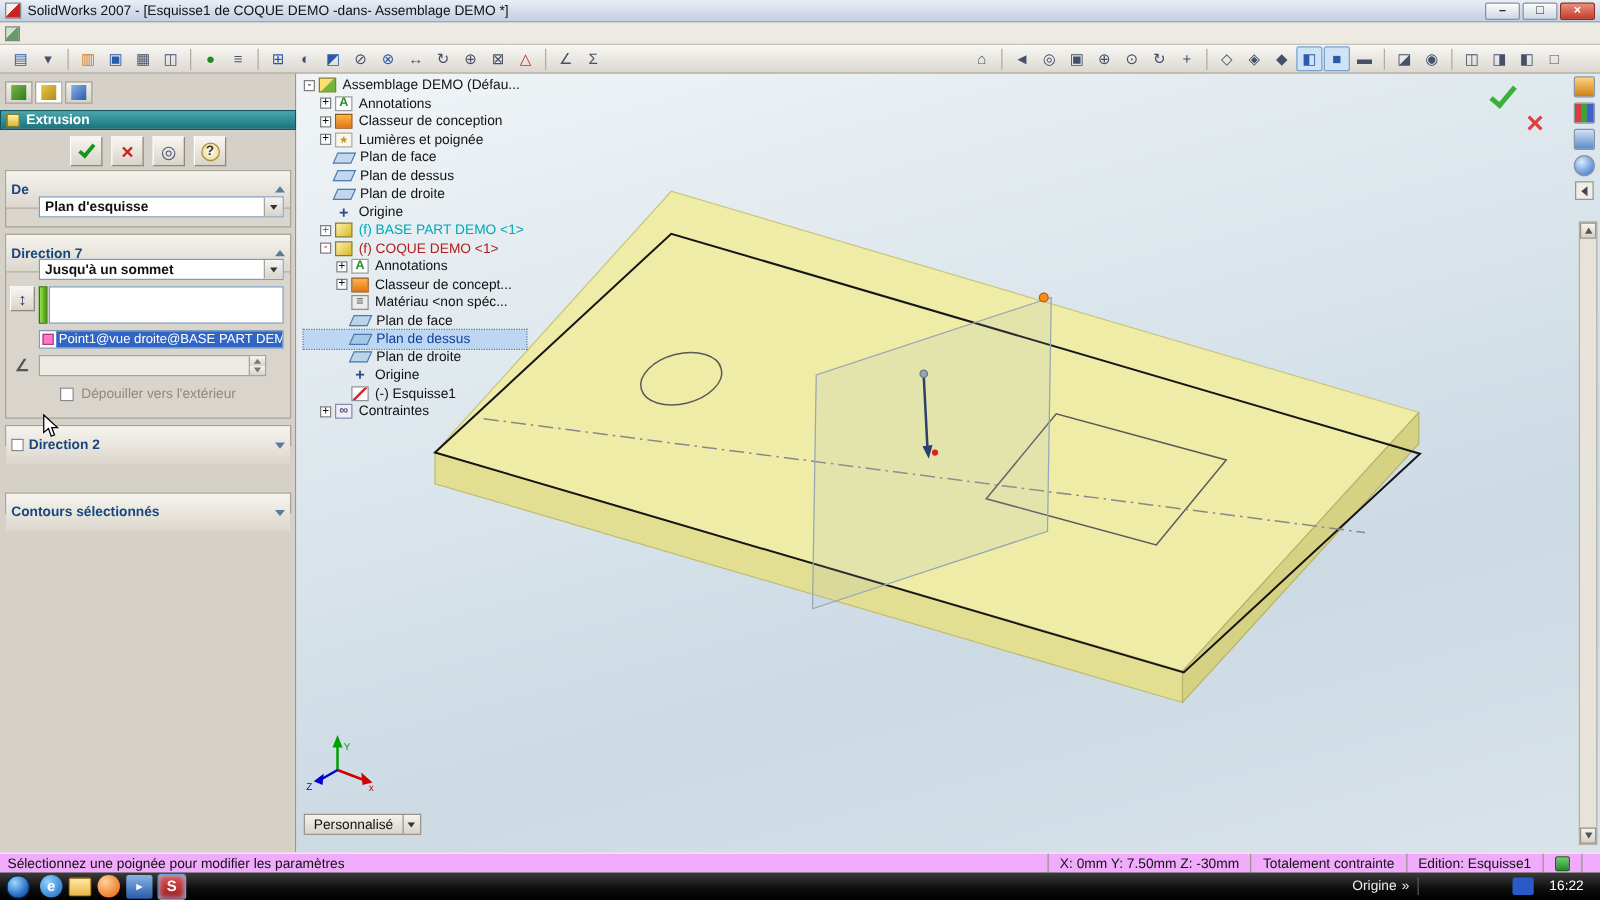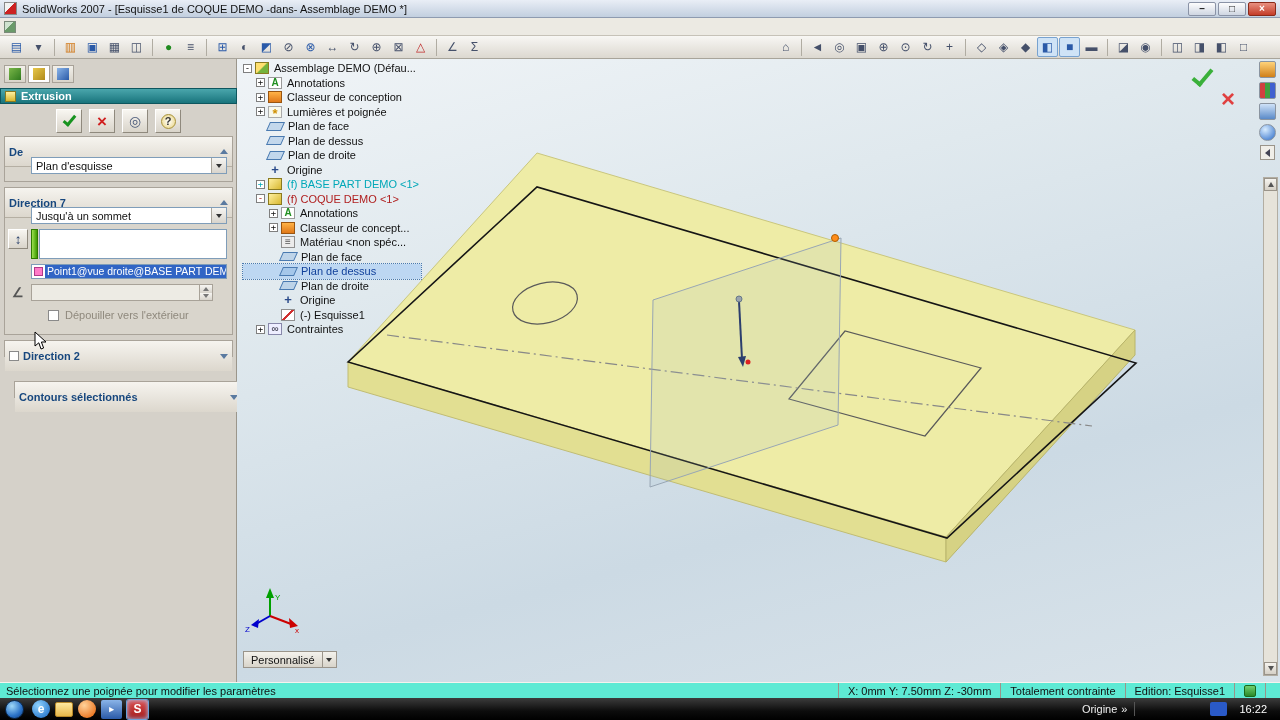--- a/index.html
+++ b/index.html
@@ -51,23 +51,23 @@
   .grp{position:absolute;left:4px;width:229px;background:#d9d5cc;border:1px solid #a9a399;}
   .grp-h{height:30px;display:flex;align-items:center;gap:4px;padding:0 4px;background:linear-gradient(#f6f4ef,#dcd7cd);border-bottom:1px solid #b5afa3;color:#17477e;font-weight:bold;text-align:right;}
   .hdr-only .grp-h{border-bottom:none;}
   .chev{margin-left:auto;width:0;height:0;border-left:4px solid transparent;border-right:4px solid transparent;flex:none;}
   .chev-up{border-bottom:5px solid #5a7aa0;}
   .chev-down{border-top:5px solid #5a7aa0;}
   #grp-de{top:77px;height:46px;}
   #grp-d1{top:128px;height:148px;}
   #grp-d2{top:281px;height:17px;}
   #grp-thin{top:304px;height:17px;}
-  #grp-cont{top:322px;height:17px;margin-left:10px;}
-
-  .dd{position:absolute;height:17px;background:#fff;border:1px solid #7f9db9;display:flex;align-items:center;padding-left:4px;font-size:11px;white-space:nowrap;overflow:hidden;}
+  #grp-cont{top:335px;height:17px;}
+
+  .dd{position:absolute;height:17px;background:#fff;border:1px solid #7f9db9;display:flex;align-items:center;padding-left:4px;font-size:11px;white-space:nowrap;overflow:hidden;font-weight:bold;}
   .dd-btn{margin-left:auto;width:15px;height:100%;background:linear-gradient(#f6f5f2,#d8d4cc);border-left:1px solid #a8a49a;display:flex;align-items:center;justify-content:center;flex:none;}
   .dd-tri{width:0;height:0;border-left:3px solid transparent;border-right:3px solid transparent;border-top:4px solid #333;}
   .sq-btn{position:absolute;width:20px;height:20px;background:linear-gradient(#f8f6f1,#d9d4ca);border:1px solid;border-color:#fff #8f897d #8f897d #fff;display:flex;align-items:center;justify-content:center;color:#223a66;font-weight:bold;}
   .greenbar{position:absolute;left:26px;top:41px;width:7px;height:30px;background:linear-gradient(90deg,#9be050,#3f9a00);border:1px solid #2f7a00;}
   .selbox{position:absolute;left:34px;top:41px;width:188px;height:30px;background:#fff;border:1px solid #7f9db9;}
   .vertex-field{position:absolute;left:26px;top:76px;width:196px;height:15px;background:#fff;border:1px solid #7f9db9;display:flex;align-items:center;}
   .vx-icon{width:9px;height:9px;background:#ff7ac8;border:1px solid #b03a88;margin:0 2px;flex:none;}
   .vx-text{flex:1;height:13px;background:#3165c5;color:#fff;font-size:10.5px;line-height:13px;padding:0 2px;white-space:nowrap;overflow:hidden;}
   .row-icon{position:absolute;color:#555;font-size:13px;font-weight:bold;}
   .spin-field{position:absolute;left:26px;top:96px;width:182px;height:17px;background:#edebe4;border:1px solid #a8a298;display:flex;}
@@ -124,21 +124,21 @@
   .sb-b{position:absolute;left:0;width:13px;height:13px;background:linear-gradient(#f6f4ef,#d5d0c6);border:1px solid #9a948a;display:flex;align-items:center;justify-content:center;}
   .sb-up{top:0;} .sb-down{bottom:0;}
   .sb-up::after{content:"";border-left:3px solid transparent;border-right:3px solid transparent;border-bottom:5px solid #555;}
   .sb-down::after{content:"";border-left:3px solid transparent;border-right:3px solid transparent;border-top:5px solid #555;}
 
   .custom-views{position:absolute;left:6px;top:592px;height:17px;display:flex;align-items:center;background:linear-gradient(#f4f2ec,#d8d4ca);border:1px solid #9a948a;z-index:6;}
   .cv-text{padding:0 7px;}
   .cv-arrow{width:14px;height:100%;border-left:1px solid #9a948a;display:flex;align-items:center;justify-content:center;}
 
   
-  .statusbar{position:absolute;left:0;top:682px;width:1280px;height:16px;background:#5eead4;border-top:1px solid #f5f3ee;display:flex;align-items:center;}
+  .statusbar{position:absolute;left:0;top:682px;width:1280px;height:16px;background:#f0abfc;border-top:1px solid #f5f3ee;display:flex;align-items:center;}
   .sb-msg{flex:1;padding:0 6px;border-right:1px solid #9a948a;height:100%;display:flex;align-items:center;}
   .sb-cell{padding:0 9px;border-right:1px solid #9a948a;height:100%;display:flex;align-items:center;white-space:nowrap;gap:4px;}
   .sb-ic{width:12px;height:12px;background:linear-gradient(#6fd06f,#2a8a2a);border:1px solid #1a6a1a;border-radius:2px;}
   .sb-end{width:14px;height:100%;}
 
   
   .taskbar{position:absolute;left:0;top:698px;width:1280px;height:22px;background:linear-gradient(#3c3c3c,#0c0c0c 60%,#000);display:flex;align-items:center;padding:0 3px;color:#eee;}
   .start-orb{width:19px;height:19px;border-radius:50%;background:radial-gradient(circle at 35% 30%,#9fd8f8,#2a72c8 60%,#123a78);border:1px solid #0a2a50;margin:0 8px 0 2px;flex:none;}
   .apps{display:flex;align-items:center;gap:5px;}
   .app{width:21px;height:19px;display:flex;align-items:center;justify-content:center;border-radius:2px;font:bold 12px/12px "Liberation Sans",sans-serif;color:#fff;}

